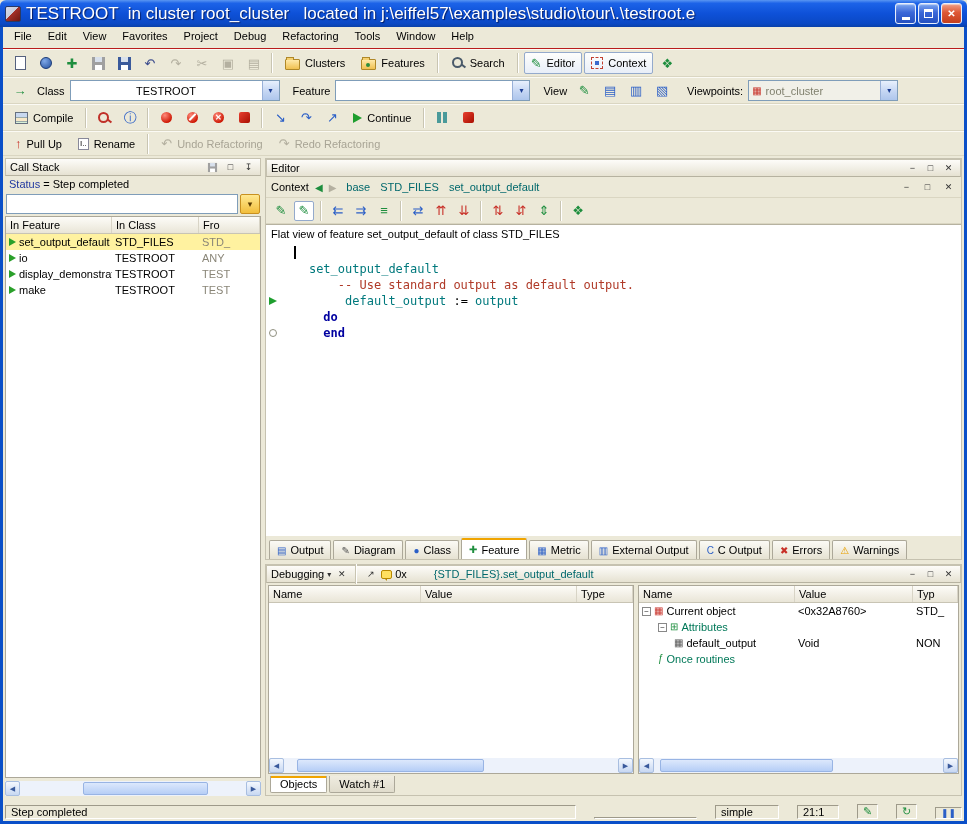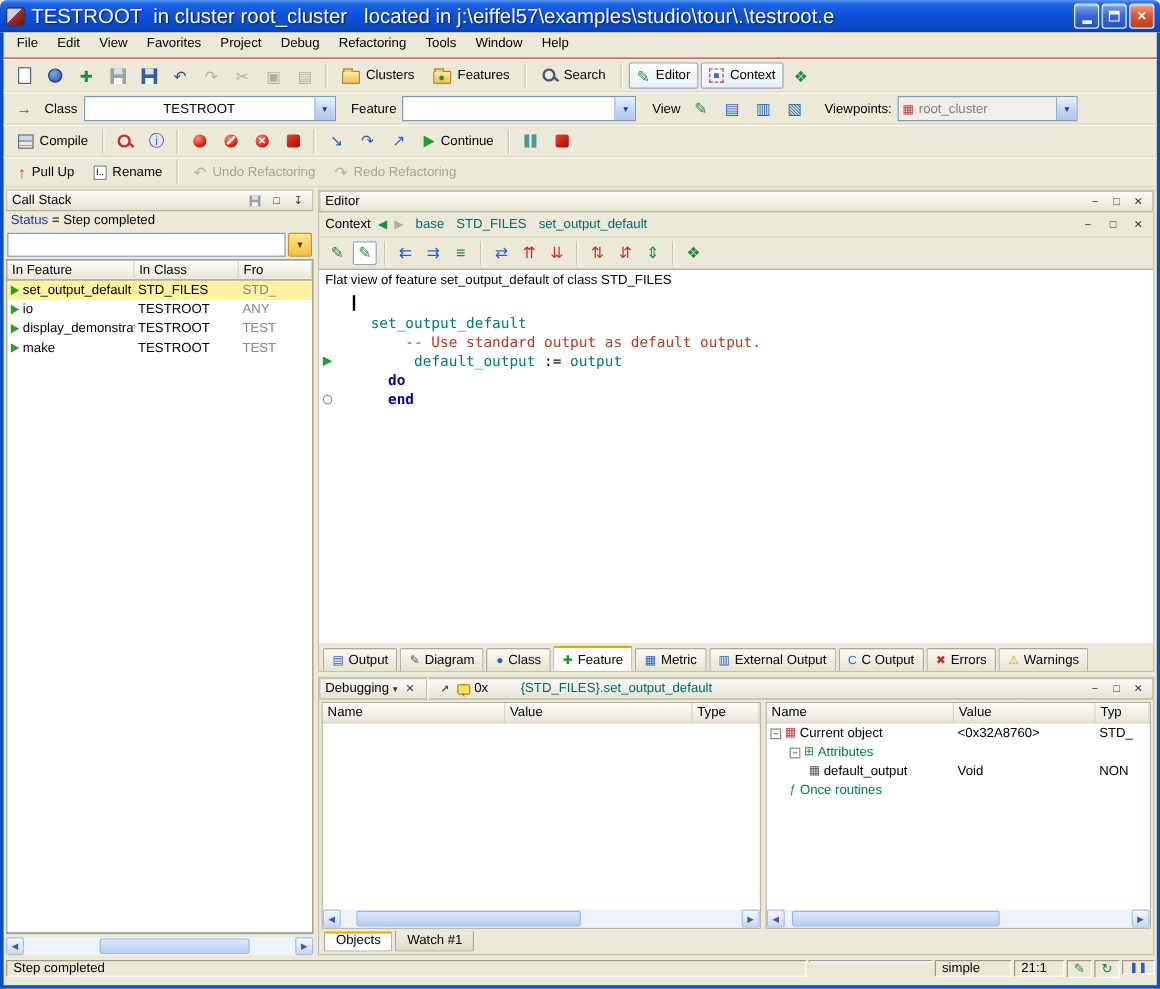--- a/index.html
+++ b/index.html
@@ -159,21 +159,21 @@
 .texp{width:9px;height:9px;flex:none;border:1px solid #888;background:#FFF;font-size:8px;line-height:7px;text-align:center;color:#333}
 .ticon2{font-size:10px;flex:none}
 .nm.teal{color:#007858}
 .dsplit{width:4px;flex:none}
 .dtabs{height:19px;flex:none;display:flex;gap:2px;padding:0 4px}
 .btab{height:17px;display:flex;align-items:center;padding:0 9px;border:1px solid #ACA899;border-top:none;border-radius:0 0 2px 2px;
  background:linear-gradient(180deg,#EFECE0,#E0DCCC)}
 .btab.active{background:#FFF;box-shadow:inset 0 2px 0 #F0A400}
 
 
-.statusbar{height:23px;flex:none;display:flex;gap:2px;padding:2px;align-items:flex-start}
+.statusbar{height:23px;flex:none;display:flex;gap:18px;padding:2px;align-items:flex-end}
 .spanel{border:1px solid;border-color:#9E9A8A #FFF #FFF #9E9A8A;display:flex;align-items:center;padding:0 5px;white-space:nowrap;overflow:hidden}
 .sp-msg{flex:1}
 .sp-progress{width:103px}
 .sp-mode{width:64px}
 .sp-caret{width:42px}
 .sp-ico{width:21px;justify-content:center;padding:0 1px}
 .sp-ico.wide{width:27px}
 </style>
 </head>
 <body>

